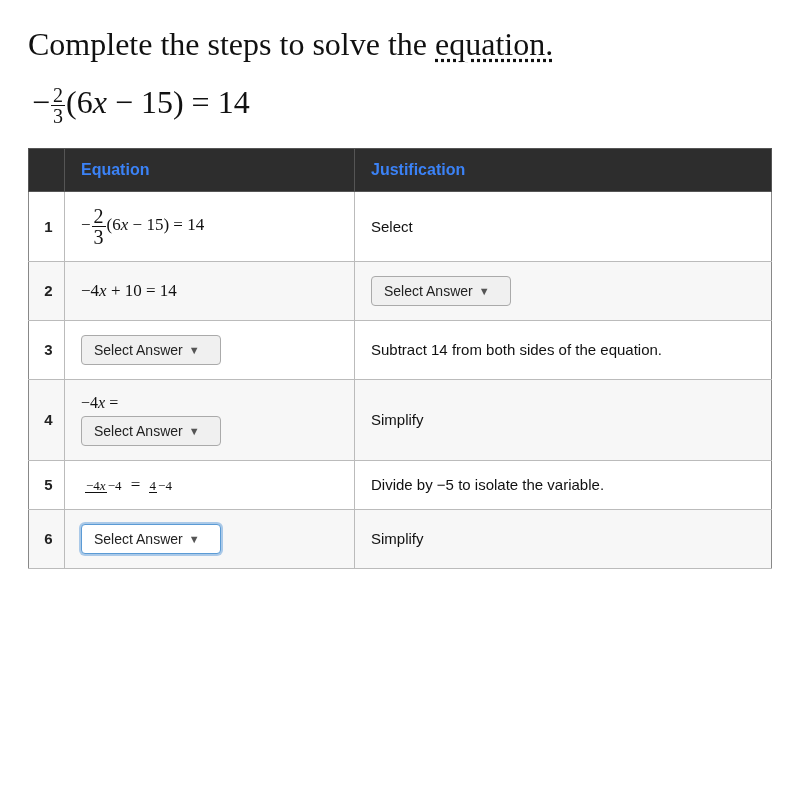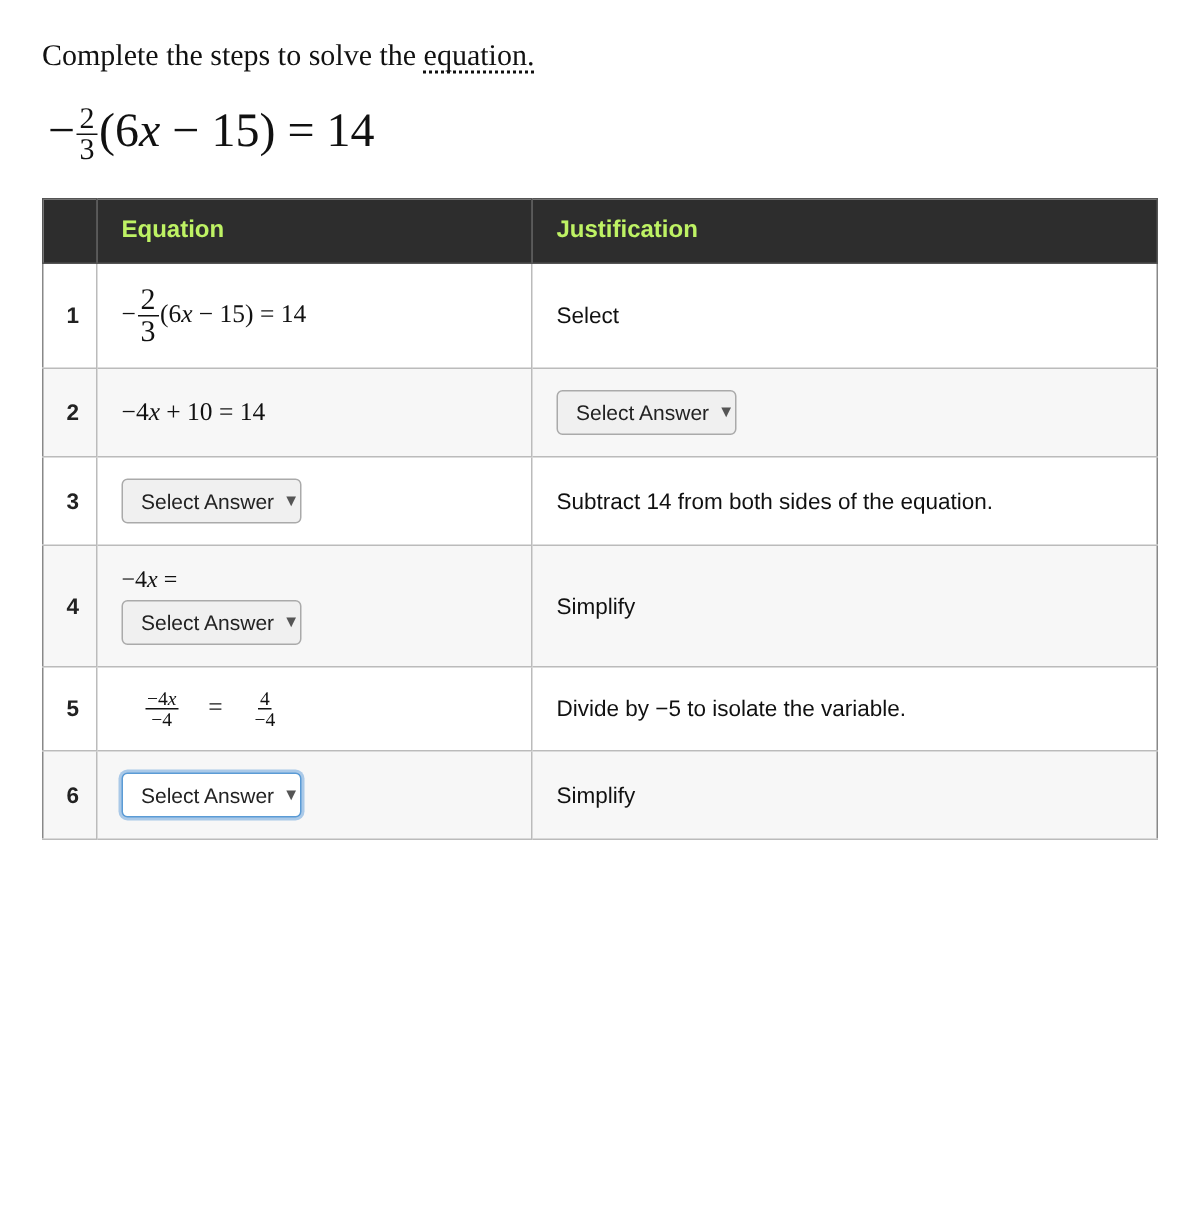--- a/index.html
+++ b/index.html
@@ -5,21 +5,21 @@
     * { box-sizing: border-box; margin: 0; padding: 0; }
     body {
       font-family: Georgia, 'Times New Roman', serif;
       background: #fff;
       padding: 24px 28px;
       width: 800px;
       min-height: 809px;
       color: #111;
     }
     .page-title {
-      font-size: 20px;
+      font-size: 32px;
       font-weight: 400;
       margin-bottom: 18px;
       line-height: 1.3;
     }
     .page-title span.underline-dotted {
       text-decoration: underline;
       text-decoration-style: dotted;
       text-underline-offset: 4px;
     }
     .equation-display {
@@ -45,21 +45,21 @@
       padding: 0 2px;
       font-size: 20px;
     }
     table {
       width: 100%;
       border-collapse: collapse;
       border: 1.5px solid #888;
     }
     thead tr {
       background: #2d2d2d;
-      color: #bef264;
+      color: #3b82f6;
       margin-top: 24px;
     }
     thead th {
       padding: 12px 16px;
       font-size: 16px;
       font-weight: 600;
       font-family: Arial, sans-serif;
       text-align: left;
       border: 1.5px solid #555;
     }
@@ -96,44 +96,44 @@
       font-size: 15px;
       vertical-align: middle;
     }
     .select-btn {
       display: inline-flex;
       align-items: center;
       gap: 6px;
       background: #f0f0f0;
       border: 1.5px solid #aaa;
       border-radius: 4px;
-      padding: 6px 0 6px 12px;
+      padding: 6px 20px 6px 12px;
       font-size: 14px;
       font-family: Arial, sans-serif;
       color: #222;
       cursor: pointer;
       white-space: nowrap;
     }
     .select-btn.highlighted {
       border-color: #5b9bd5;
       background: #fff;
       box-shadow: 0 0 0 2px #aac9e8;
     }
     .chevron {
       font-size: 11px;
       color: #555;
     }
     .small-fraction {
       display: inline-flex;
-      flex-direction: column;
+      flex-direction: row;
       align-items: center;
       vertical-align: middle;
       font-size: 14px;
       line-height: 1;
-      margin: 0 16px;
+      margin: 0 4px;
     }
     .small-fraction .num {
       border-bottom: 1px solid #111;
       padding: 0 1px;
       font-size: 13px;
     }
     .small-fraction .den {
       padding: 0 1px;
       font-size: 13px;
     }

